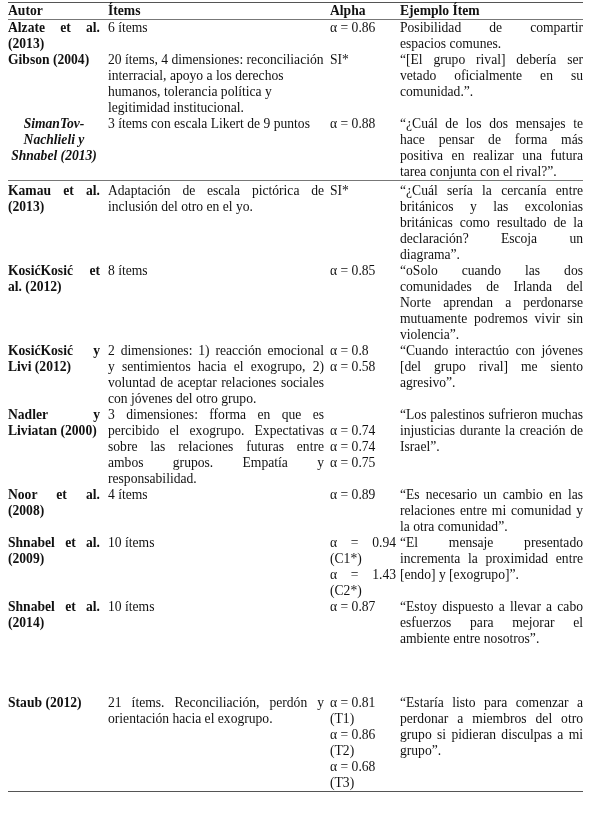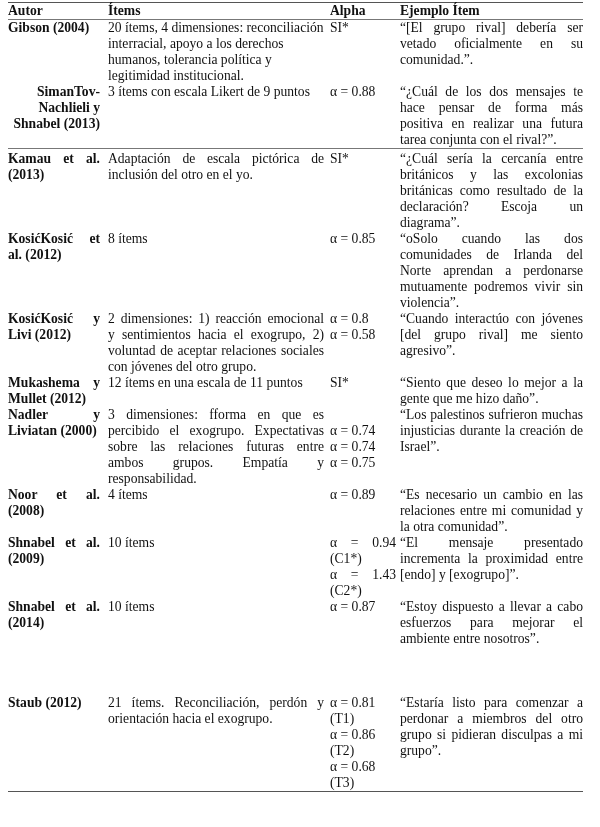--- a/index.html
+++ b/index.html
@@ -82,32 +82,40 @@
     <thead>
       <tr>
         <th>Autor</th>
         <th>Ítems</th>
         <th>Alpha</th>
         <th>Ejemplo Ítem</th>
       </tr>
     </thead>
     <tbody>
 
+      <tr>
+        <td class="autor">Alzate et al. (2013)</td>
+        <td class="items">6 ítems</td>
+        <td class="alpha">
+            <span class="alpha-line">α = 0.86</span>
+          </td>
+        <td class="ejemplo">Posibilidad de compartir espacios comunes.</td>
+      </tr>
 
       <tr>
         <td class="autor">Gibson (2004)</td>
         <td class="items" style="text-align:left">20 ítems, 4 dimensiones: reconciliación interracial, apoyo a los derechos humanos, tolerancia política y legitimidad institucional.</td>
         <td class="alpha">
             <span class="alpha-line">SI*</span>
           </td>
         <td class="ejemplo">“[El grupo rival] debería ser vetado oficialmente en su comunidad.”.</td>
       </tr>
 
       <tr>
-        <td class="autor" style="text-align:right; padding-bottom:16px;">SimanTov-Nachlieli y Shnabel (2013)</td>
+        <td class="autor" style="text-align:center; padding-bottom:16px;font-style:italic;">SimanTov-Nachlieli y Shnabel (2013)</td>
         <td class="items" style="text-align:left">3 ítems con escala Likert de 9 puntos</td>
         <td class="alpha">
             <span class="alpha-line">α = 0.88</span>
           </td>
         <td class="ejemplo">“¿Cuál de los dos mensajes te hace pensar de forma más positiva en realizar una futura tarea conjunta con el rival?”.</td>
       </tr>
 
       <tr class="sep">
         <td class="autor" style="padding-top:2px;">Kamau et al. (2013)</td>
         <td class="items" style="padding-top:2px;">Adaptación de escala pictórica de inclusión del otro en el yo.</td>
@@ -129,28 +137,20 @@
       <tr>
         <td class="autor">KosićKosić y Livi (2012)</td>
         <td class="items">2 dimensiones: 1) reacción emocional y sentimientos hacia el exogrupo, 2) voluntad de aceptar relaciones sociales con jóvenes del otro grupo.</td>
         <td class="alpha">
           <span class="alpha-line">α = 0.8</span>
           <span class="alpha-line">α = 0.58</span>
         </td>
         <td class="ejemplo">“Cuando interactúo con jóvenes [del grupo rival] me siento agresivo”.</td>
       </tr>
 
-      <tr>
-        <td class="autor">Mukashema y Mullet (2012)</td>
-        <td class="items" style="text-align:left">12 ítems en una escala de 11 puntos</td>
-        <td class="alpha">
-            <span class="alpha-line">SI*</span>
-          </td>
-        <td class="ejemplo">“Siento que deseo lo mejor a la gente que me hizo daño”.</td>
-      </tr>
 
       <tr>
         <td class="autor">Nadler y Liviatan (2000)</td>
         <td class="items">3 dimensiones: fforma en que es percibido el exogrupo. Expectativas sobre las relaciones futuras entre ambos grupos. Empatía y responsabilidad.</td>
         <td class="alpha">
           <span class="blank-line"></span>
           <span class="alpha-line">α = 0.74</span>
           <span class="alpha-line">α = 0.74</span>
           <span class="alpha-line">α = 0.75</span>
         </td>

